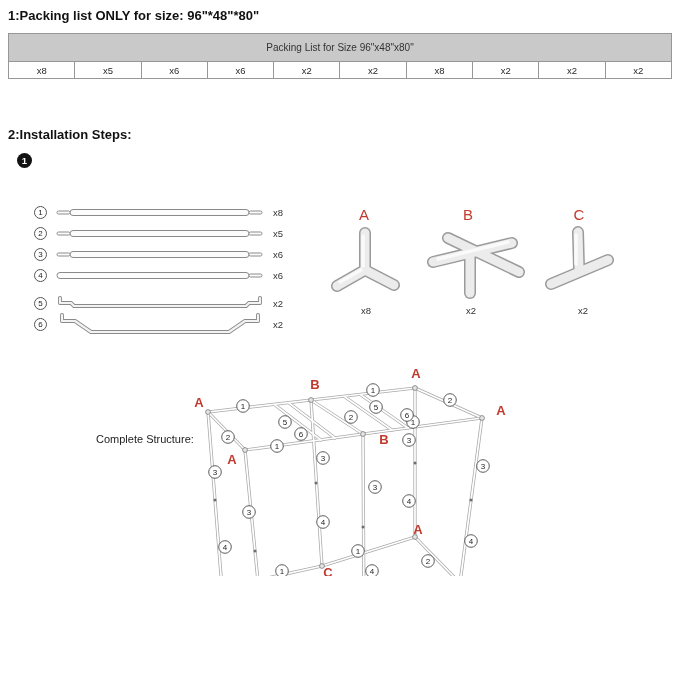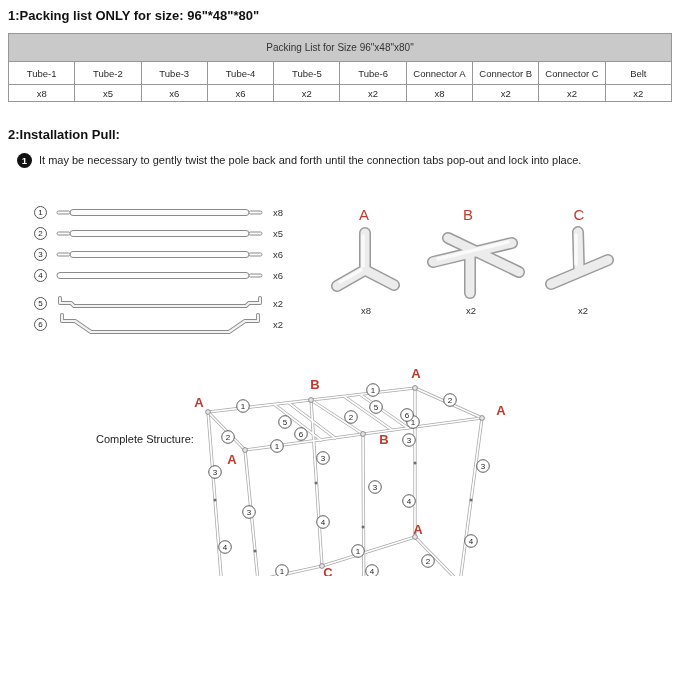--- a/index.html
+++ b/index.html
@@ -55,53 +55,40 @@
 
 <div class="page">
 
   <div class="h-title" style="top:8px;">1:Packing list ONLY for size: 96"*48"*80"</div>
 
   <table class="pack">
     <tbody>
       <tr>
         <th class="span-head" colspan="10">Packing List for Size 96"x48"x80"</th>
       </tr>
-      <tr class="col-row">
-        <th class="col-head">Tube-1</th>
-        <th class="col-head">Tube-2</th>
-        <th class="col-head">Tube-3</th>
-        <th class="col-head">Tube-4</th>
-        <th class="col-head">Tube-5</th>
-        <th class="col-head">Tube-6</th>
-        <th class="col-head">Connector A</th>
-        <th class="col-head">Connector B</th>
-        <th class="col-head">Connector C</th>
-        <th class="col-head">Belt</th>
-      </tr>
       <tr class="qty-row">
         <td>x8</td>
         <td>x5</td>
         <td>x6</td>
         <td>x6</td>
         <td>x2</td>
         <td>x2</td>
         <td>x8</td>
         <td>x2</td>
         <td>x2</td>
         <td>x2</td>
       </tr>
     </tbody>
   </table>
 
-  <div class="h-title" style="top:127px;">2:Installation Pull:</div>
+  <div class="h-title" style="top:127px;">2:Installation Steps:</div>
 
   <div class="step" style="top:153px;">
     <div class="badge">1</div>
     <div class="step-text">
-      <div>It may be necessary to gently twist the pole back and forth until the connection tabs pop-out and lock into place.</div>
     </div>
   </div>
 
   <div class="tube-row" style="top:206px;">
     <span class="circ">1</span>
     <svg class="tube-svg" width="212" height="13" viewBox="0 0 212 13">
       <rect class="tp-rect" x="16" y="3.5" width="179" height="6" rx="3"></rect>
       <rect class="tp-rect" x="3" y="5" width="13" height="3" rx="1.5"></rect>
       <rect class="tp-rect" x="195" y="5" width="13" height="3" rx="1.5"></rect>
     </svg>

